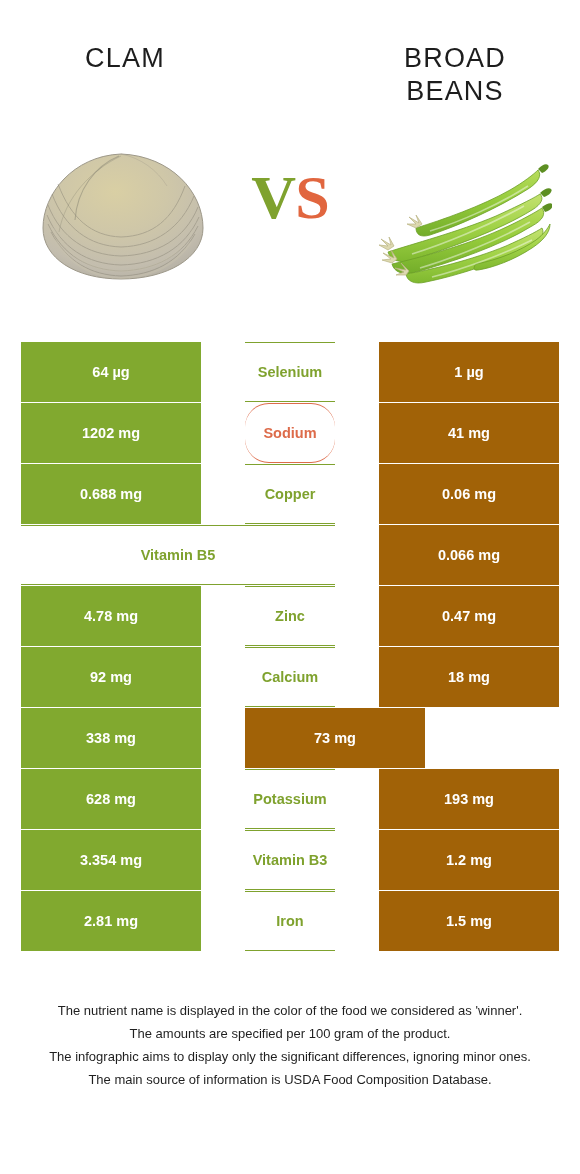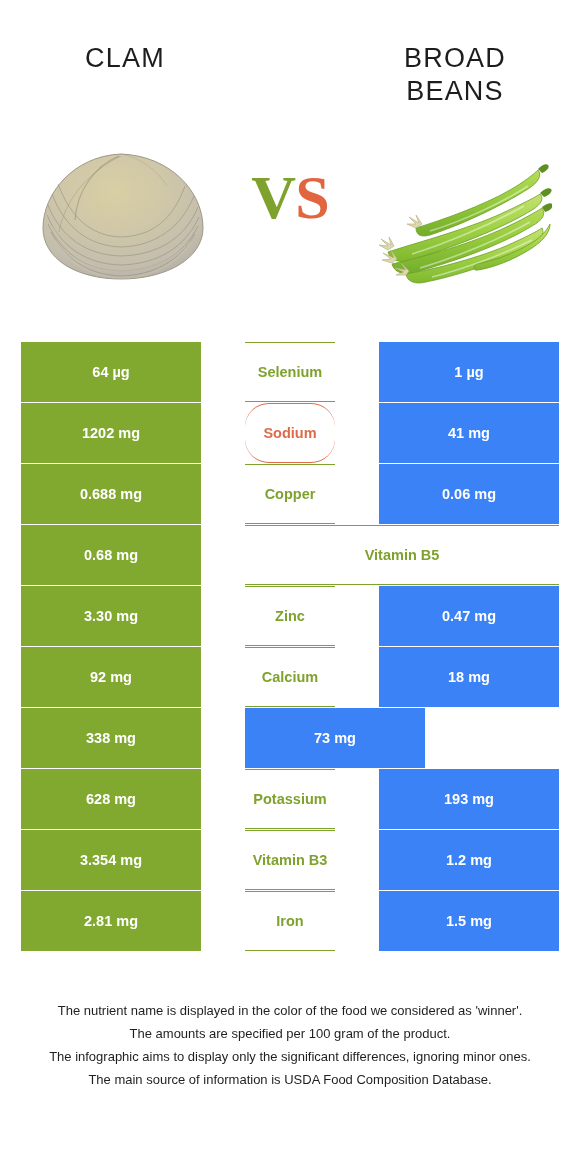--- a/index.html
+++ b/index.html
@@ -39,21 +39,21 @@
   
   .table { position:absolute; left:21px; top:342px; width:538px; }
   .row { position:relative; display:flex; height:60px; margin-bottom:0;gap:44px; }
   .row + .row { margin-top:1px; }
 
   .cell {
     display:flex; align-items:center; justify-content:center;
     font-size:14.5px; font-weight:600;
   }
   .cell-left  { width:180px; color:#ffffff; background:#81a92f; }
-  .cell-right { width:180px; color:#ffffff; background:#3b82f6; }
+  .cell-right { width:180px; color:#ffffff; background:#a16207; }
   .cell-mid   {
     flex:1; background:#ffffff; font-weight:700; font-size:14.5px;
     border-top:1px solid transparent; border-bottom:1px solid transparent;
   }
   .win-left  .cell-mid { color:#7fa22e; border-color:#7fa22e; }
   .win-right .cell-mid { color:#dd6b4a; border-color:#dd6b4a;border-radius:24px; }
 
   
   .footer {
     position:absolute; left:28px; top:999px; width:524px;
@@ -169,25 +169,25 @@
         <div class="cell cell-left">1202 mg</div>
         <div class="cell cell-mid">Sodium</div>
         <div class="cell cell-right">41 mg</div>
       </div>
       <div class="row win-left">
         <div class="cell cell-left">0.688 mg</div>
         <div class="cell cell-mid">Copper</div>
         <div class="cell cell-right">0.06 mg</div>
       </div>
       <div class="row win-left">
-        <div class="cell cell-left">0.68 mg</div>
         <div class="cell cell-mid">Vitamin B5</div>
-      </div>
-      <div class="row win-left">
-        <div class="cell cell-left">3.30 mg</div>
+        <div class="cell cell-right">0.066 mg</div>
+      </div>
+      <div class="row win-left">
+        <div class="cell cell-left">4.78 mg</div>
         <div class="cell cell-mid">Zinc</div>
         <div class="cell cell-right">0.47 mg</div>
       </div>
       <div class="row win-left">
         <div class="cell cell-left">92 mg</div>
         <div class="cell cell-mid">Calcium</div>
         <div class="cell cell-right">18 mg</div>
       </div>
       <div class="row win-left">
         <div class="cell cell-left">338 mg</div>

